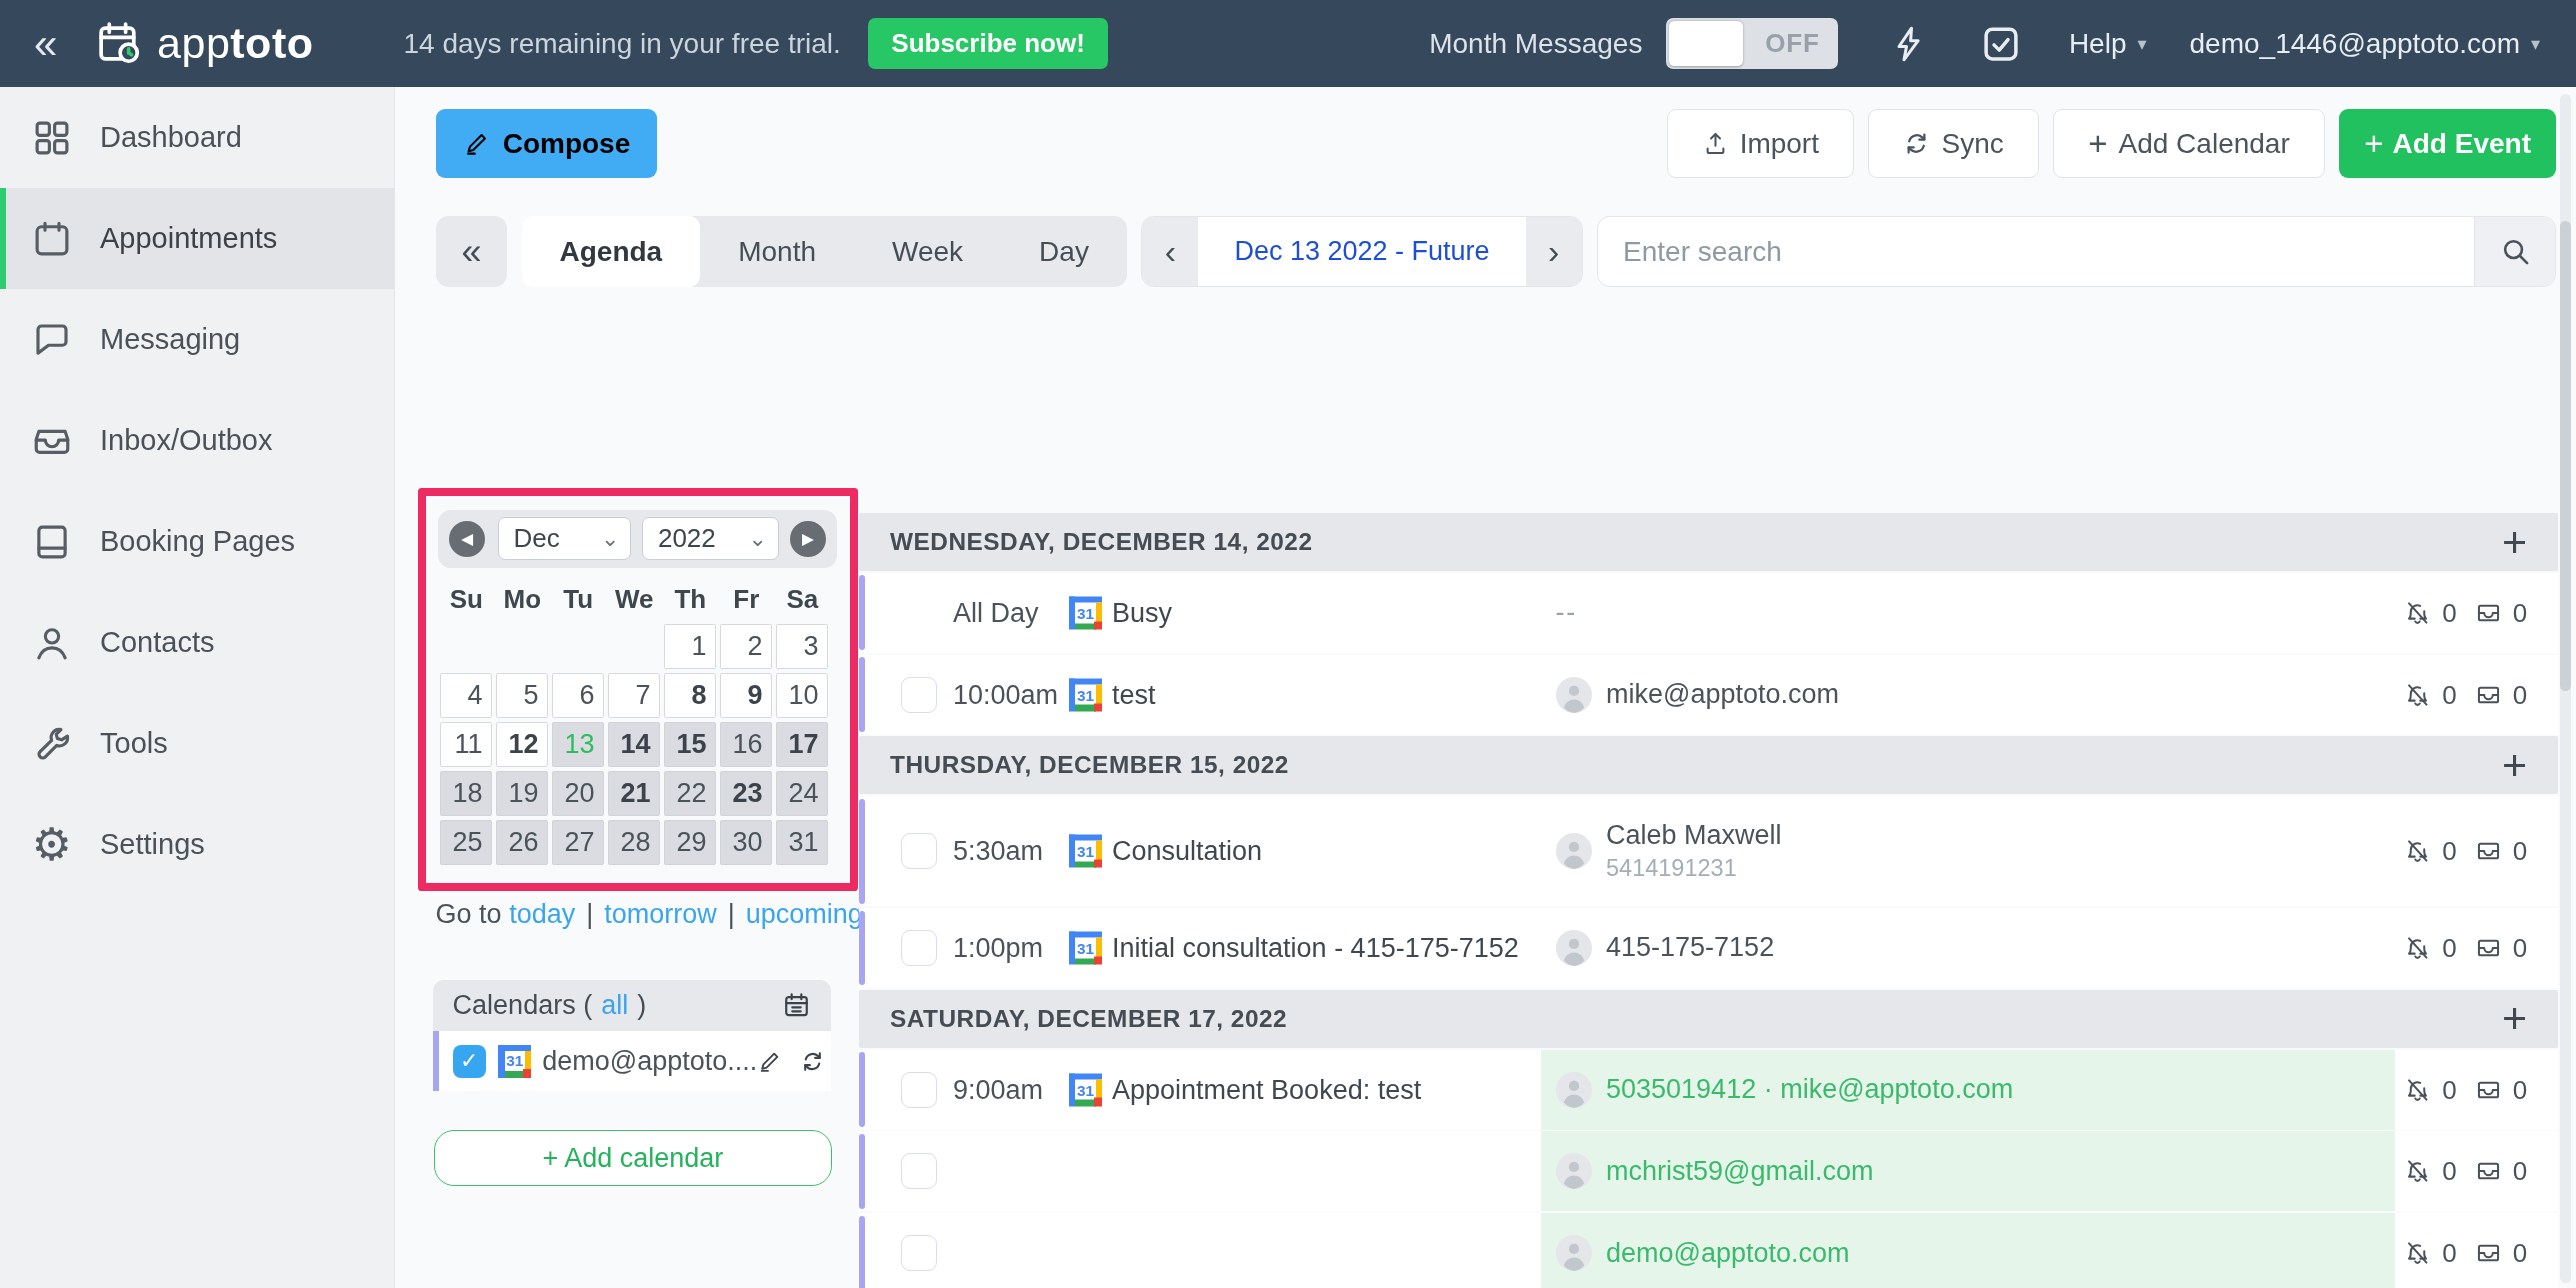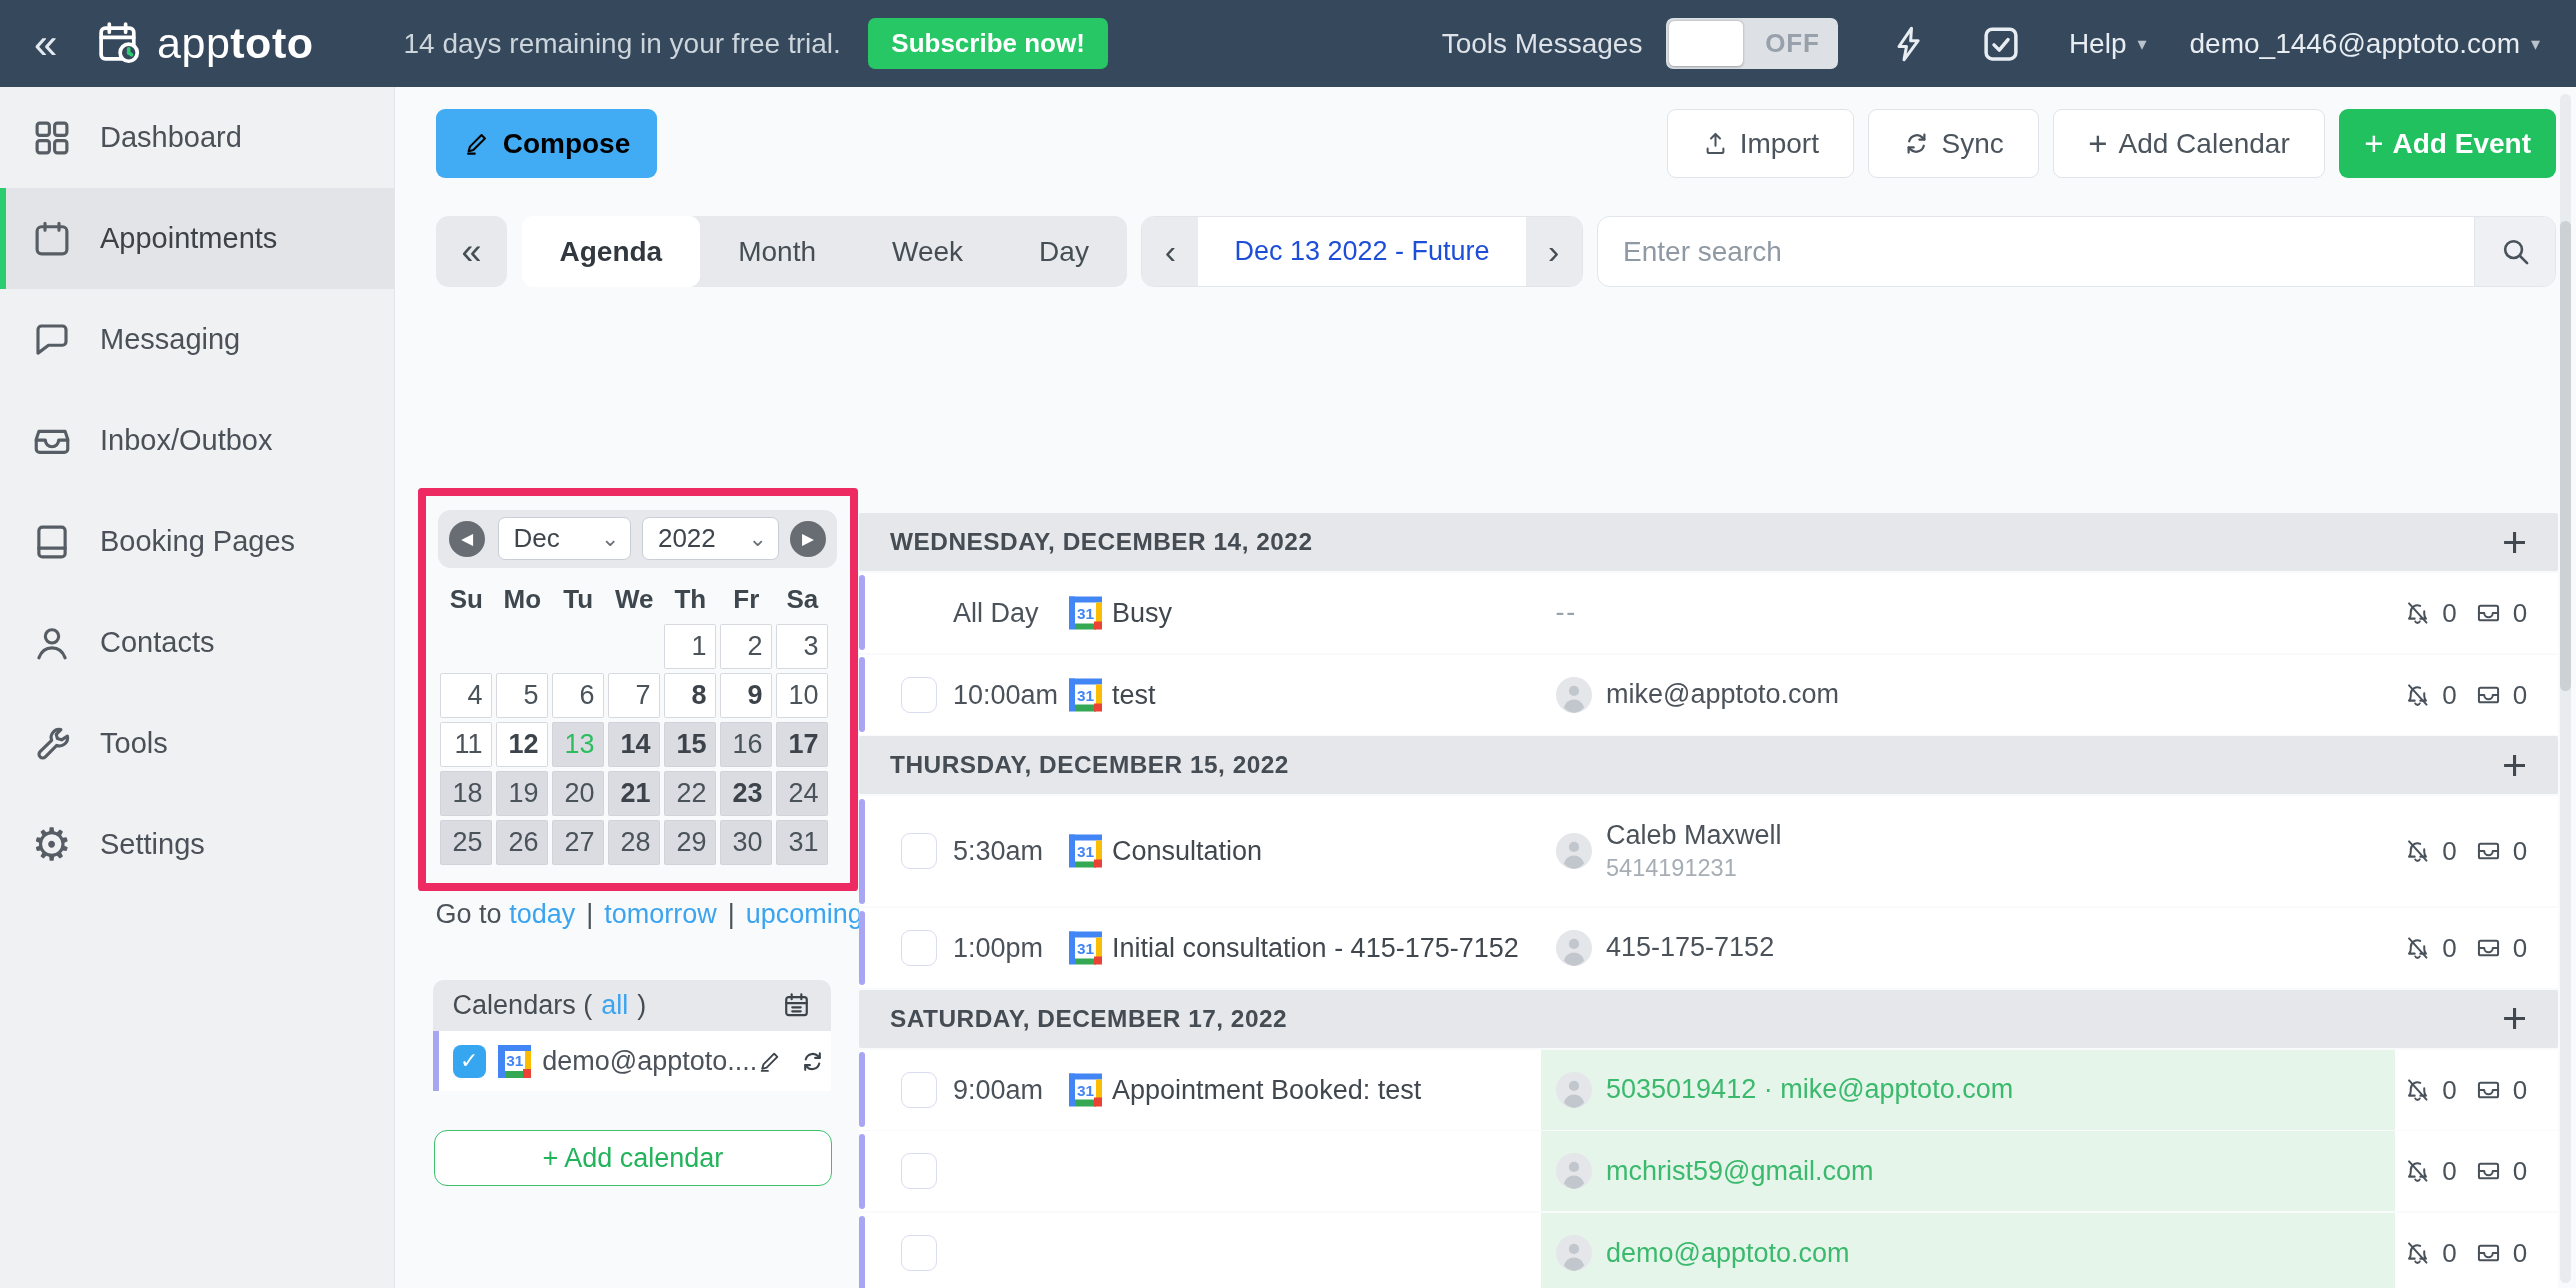--- a/index.html
+++ b/index.html
@@ -91,21 +91,21 @@
   .cal-header{height:51px;background:#e7e8eb;border-radius:11px 11px 0 0;display:flex;align-items:center;padding:0 20px;font-size:27px;color:#454c53;box-sizing:border-box;}
   .cal-header .all{color:#3ba4ef;margin:0 9px;cursor:pointer;}
   .cal-header .ic{margin-left:auto;width:29px;height:29px;color:#3c434a;}
   .cal-row{height:60px;background:#fff;display:flex;align-items:center;padding-left:20px;position:relative;box-sizing:border-box;}
   .cal-row::before{content:"";position:absolute;left:0;top:0;bottom:0;width:6.3px;background:#a8a5f3;}
   .bluecheck{width:33px;height:33px;background:#36a6f1;border-radius:8.1px;color:#fff;font-size:22px;font-weight:700;display:flex;align-items:center;justify-content:center;cursor:pointer;flex:none;}
   .cal-row .gcal{margin-left:12.7px;}
   .cal-label{margin-left:11px;font-size:27px;color:#4b525a;}
   .cal-acts{margin-left:auto;display:flex;gap:18px;margin-right:14.5px;color:#3c434a;}
   .cal-acts .ic{width:25px;height:25px;cursor:pointer;}
-  .add-cal{position:absolute;top:642px;left:16.3px;width:398px;height:56px;border:1.8px solid #3cc06c;border-radius:13px;background:#fff;color:#23b45b;font-size:27px;font-weight:500;display:flex;align-items:center;justify-content:center;box-sizing:border-box;cursor:pointer;}
+  .add-cal{position:absolute;top:642px;left:16.3px;width:398px;height:56px;border:1.8px solid #3cc06c;border-radius:20px;background:#fff;color:#23b45b;font-size:27px;font-weight:500;display:flex;align-items:center;justify-content:center;box-sizing:border-box;cursor:pointer;}
 
   
   .agenda{position:absolute;left:464px;top:226px;width:1699px;}
   .day-header{height:58px;background:#e5e7ea;display:flex;align-items:center;padding:0 31px;margin-bottom:1.8px;border-radius:1.8px;box-sizing:border-box;}
   .dh-label{font-size:24.4px;font-weight:700;color:#454c53;letter-spacing:0.5px;}
   .dh-plus{margin-left:auto;font-size:43px;font-weight:300;color:#41484f;line-height:1;cursor:pointer;}
   .event-row{position:relative;height:80px;background:#fff;margin-bottom:1.8px;cursor:pointer;}
   .event-row.tall{height:110px;}
   .strip{position:absolute;left:0;top:2.7px;bottom:2.7px;width:6.3px;border-radius:3.6px;background:#a8a5f3;}
   .cb{position:absolute;left:42px;top:50%;transform:translateY(-50%);width:36px;height:36px;border:1.8px solid #dadcf0;border-radius:9px;background:#fff;box-sizing:border-box;cursor:pointer;}
@@ -150,21 +150,21 @@
             <path d="M7 2.5v4M15 2.5v4M3 9h16"></path>
             <circle cx="16.5" cy="16.5" r="4.2" fill="#36485c"></circle>
             <path d="M16.5 14.6v2l1.4.9" stroke="#2ecc70"></path>
           </svg>
         </span>
       <span class="brand-text"><b class="b1">app</b><b class="b2">toto</b></span>
     </span>
     <span class="trial">14 days remaining in your free trial.</span>
     <button class="subscribe">Subscribe now!</button>
     <span class="tb-spacer"></span>
-    <span class="automsg">Tools Messages</span>
+    <span class="automsg">Month Messages</span>
     <span class="toggle">
       <span class="knob"></span>
       <span class="off">OFF</span>
     </span>
     <span class="tb-bolt ic">
         <svg viewBox="0 0 24 24" fill="none" stroke="currentColor" stroke-width="1.8" stroke-linecap="round" stroke-linejoin="round">
           <path d="M13.5 2.5L6 13.5h4.5L9 21.5 17.5 10h-4.5z"></path>
         </svg>
       </span>
     <span class="tb-tasks ic">

